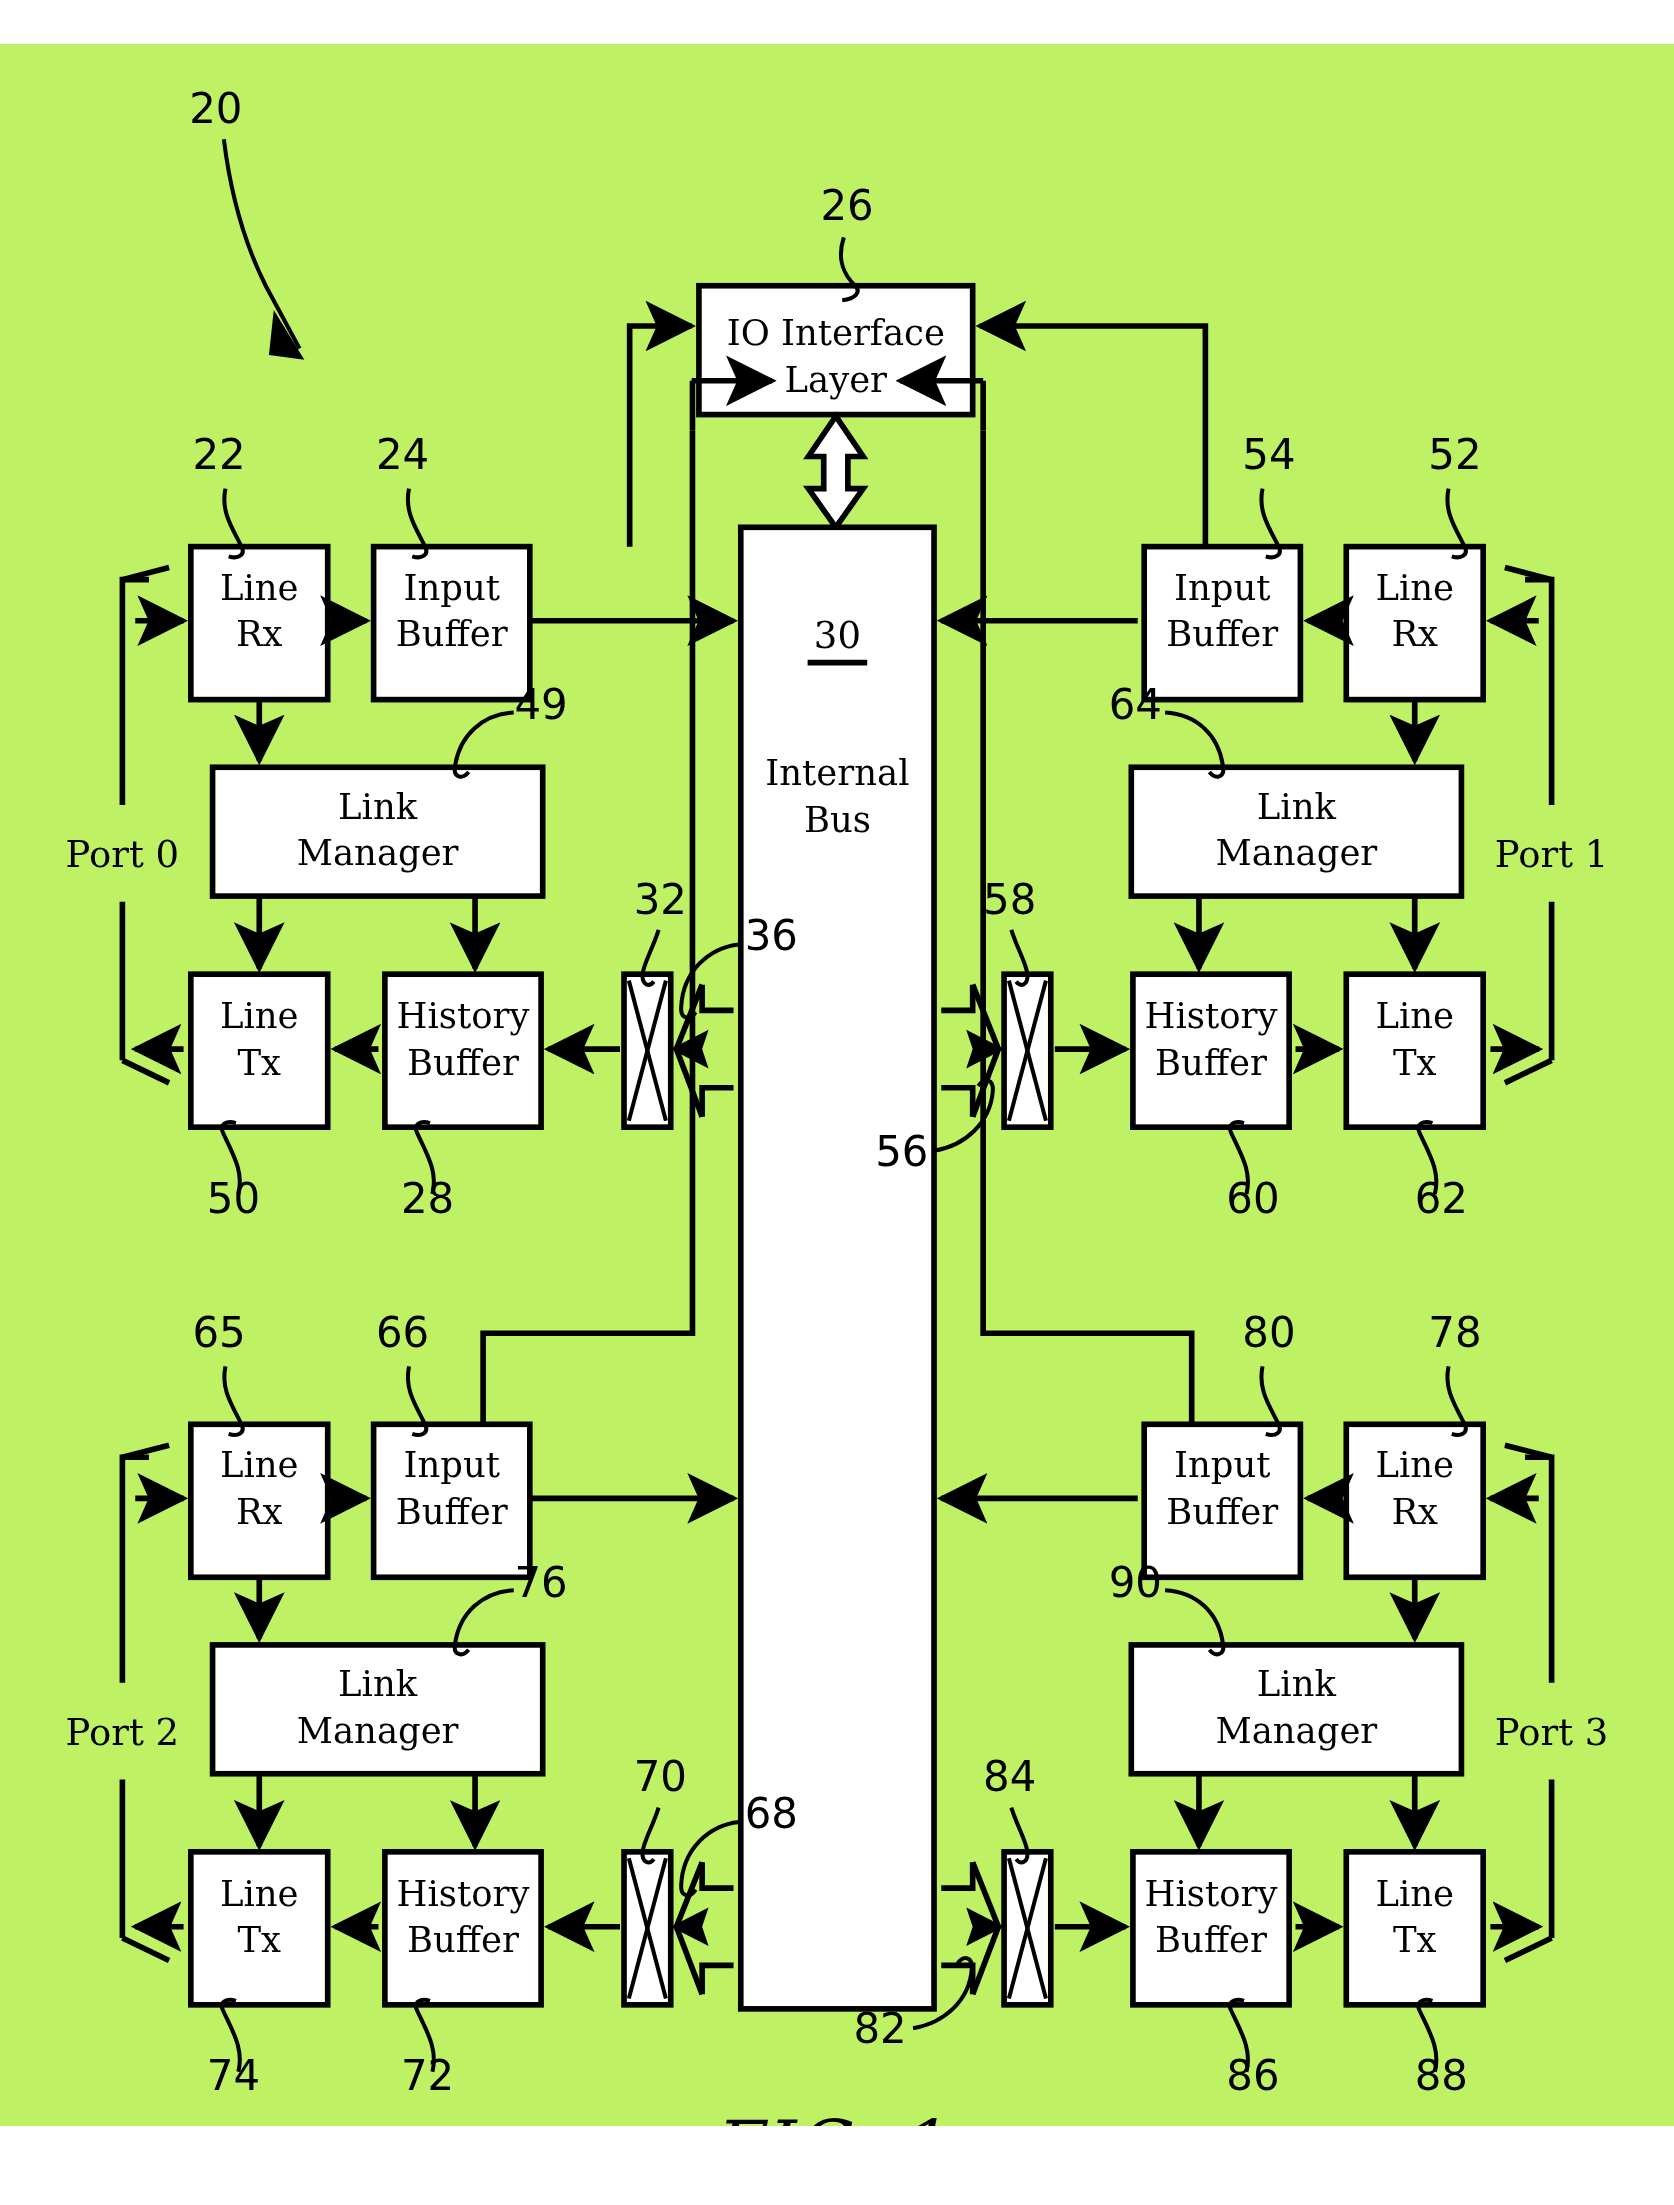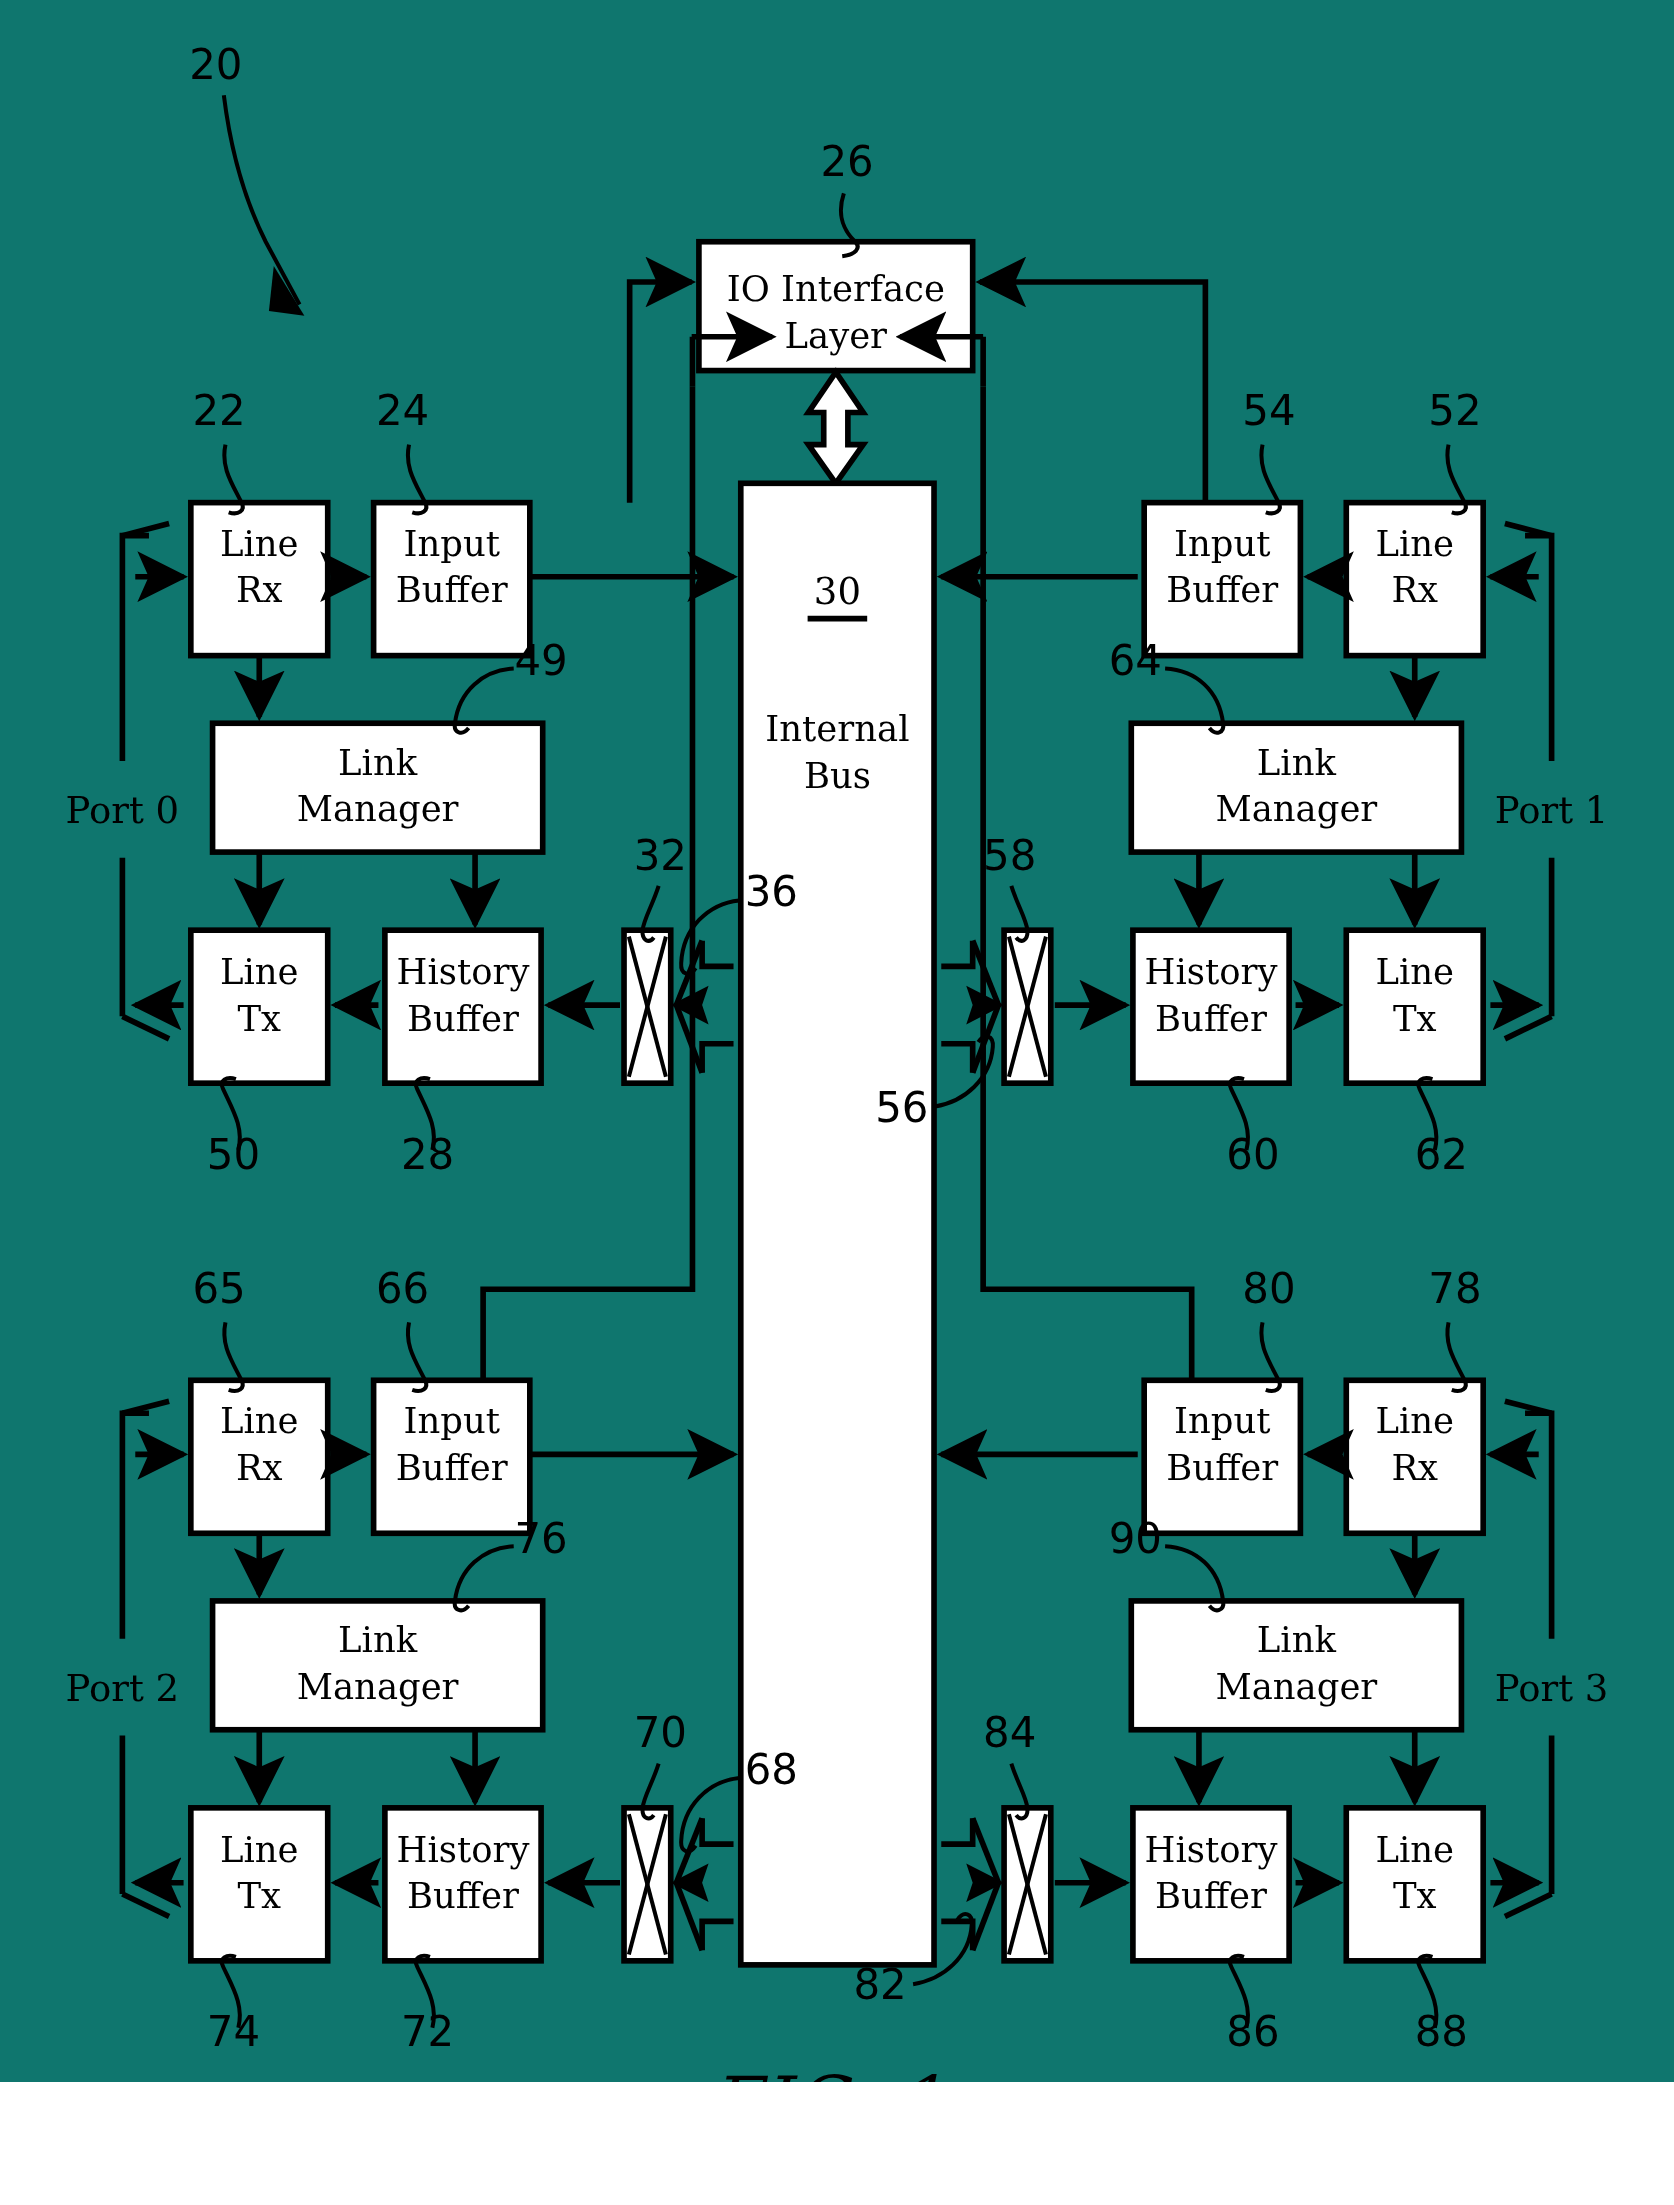--- a/index.html
+++ b/index.html
@@ -1,20 +1,21 @@
 <!DOCTYPE html>
 <html style="font-size:13px"><head>
 <meta charset="utf-8">
 <style>
   html,body{margin:0;padding:0;background:#ffffff;}
   #fig{
     position:relative;
     width:1674px;height:2082px;
-    background:#0f766e;
+    background:#bef264;
     font-family:"DejaVu Serif", serif;
+    margin-top:44px;
   }
   svg{display:block;}
   .blk-label{font-family:"DejaVu Serif",serif;font-size:44px;fill:#000;text-anchor:middle;}
   .ref-num{font-family:"DejaVu Sans",sans-serif;font-size:52px;fill:#000;text-anchor:middle;}
   .port-label{font-family:"DejaVu Serif",serif;font-size:46px;fill:#000;text-anchor:middle;}
   .bus-num{font-family:"DejaVu Serif",serif;font-size:46px;fill:#000;text-anchor:middle;}
   .figcap{font-family:"DejaVu Serif",serif;font-style:italic;font-size:86px;fill:#000;text-anchor:middle;letter-spacing:4px;}
   .bx{fill:#fff;stroke:#000;stroke-width:7;}
   .mux{fill:#fff;stroke:#000;stroke-width:7;}
   .muxline{stroke:#000;stroke-width:5;fill:none;}

